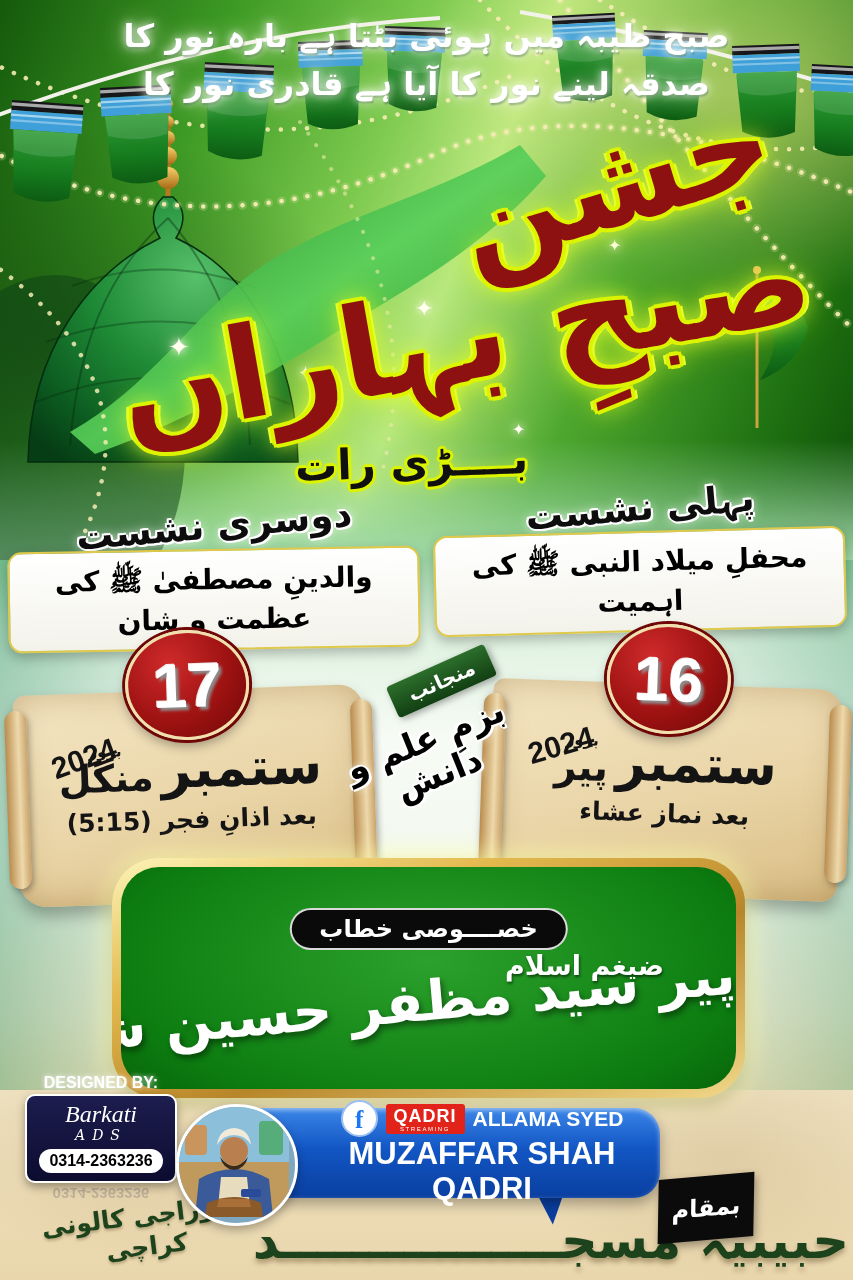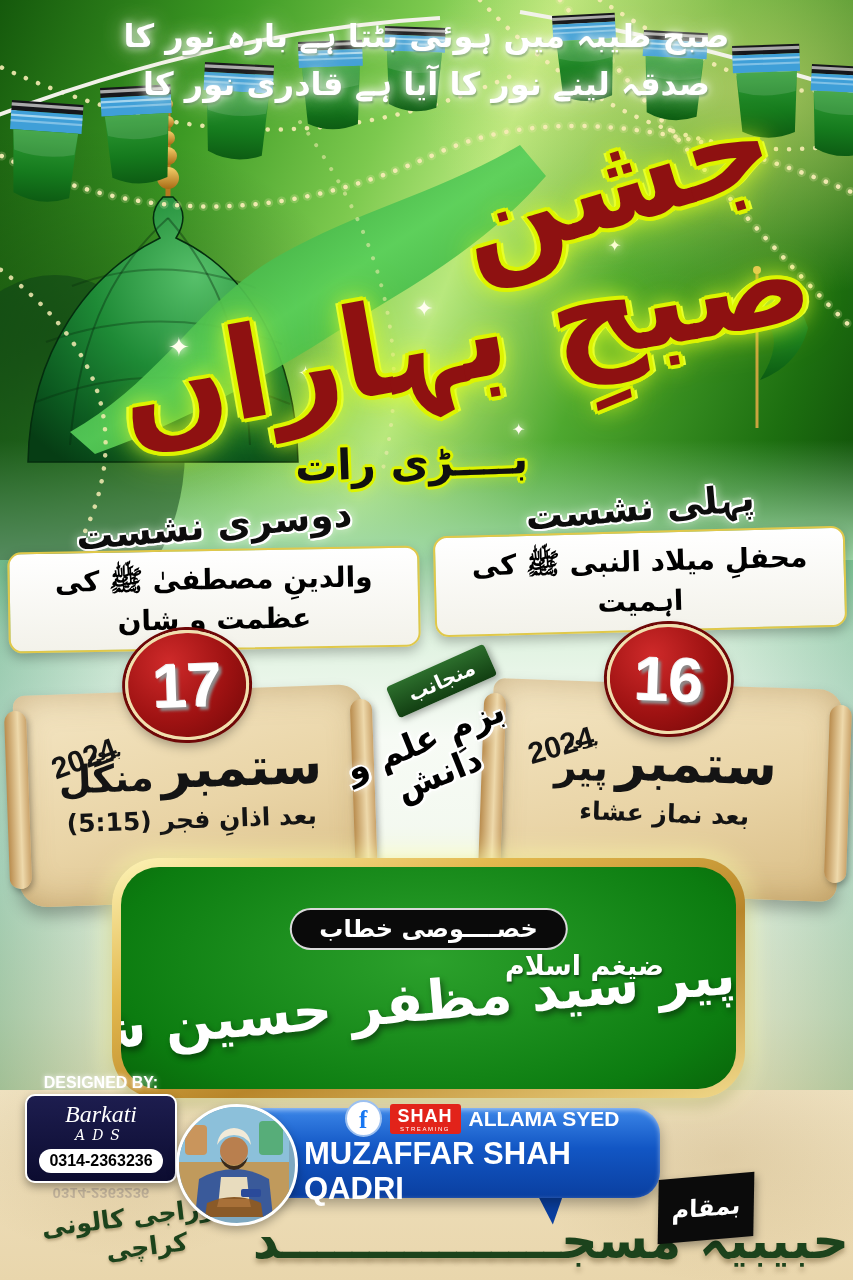--- a/index.html
+++ b/index.html
@@ -142,21 +142,21 @@
     justify-content:center;align-items:center;}
   .live-row1{display:flex;align-items:center;gap:8px;}
   .fb-circle{width:33px;height:33px;border-radius:50%;background:#fff;border:2px solid #9cc0f0;
     display:flex;align-items:center;justify-content:center;}
   .fb-f{color:#1877f2;font-size:25px;font-weight:bold;font-family:"Liberation Serif",serif;
     line-height:1;transform:translateY(1px);}
   .live-badge{background:#e2231a;color:#fff;padding:3px 8px 2px;border-radius:3px;text-align:center;line-height:1;}
   .live-word{font-family:"Liberation Sans",sans-serif;font-size:18px;font-weight:bold;letter-spacing:1px;}
   .streaming-word{font-family:"Liberation Sans",sans-serif;font-size:6px;letter-spacing:1.6px;margin-top:1px;}
   .name1{color:#fff;font-weight:bold;font-size:21px;font-family:"Liberation Sans",sans-serif;line-height:1.1;}
-  .name2{color:#fff;font-weight:bold;font-size:31px;font-family:"Liberation Sans",sans-serif;line-height:1.1;}
+  .name2{color:#fff;font-weight:bold;font-size:31px;font-family:"Liberation Sans",sans-serif;line-height:1.1;text-align:center;}
   .live-tail{position:absolute;left:540px;top:1192px;width:0;height:0;z-index:5;
     border-left:10px solid transparent;border-right:18px solid transparent;
     border-top:32px solid #0a3fa0;transform:rotate(-10deg);}
 
   
   .maqam-badge{position:absolute;left:658px;top:1176px;width:96px;height:64px;z-index:6;
     background:#0b0b0b;transform:rotate(-5deg) skewX(-6deg);
     display:flex;align-items:center;justify-content:center;color:#fff;font-size:24px;font-weight:bold;
     direction:rtl;box-shadow:2px 4px 9px rgba(0,0,0,.35);}
   .venue-row{position:absolute;left:0;right:4px;bottom:8px;z-index:5;direction:rtl;
@@ -424,21 +424,21 @@
       <rect x="62" y="82" width="20" height="8" rx="2" fill="#2a4a9a"></rect>
     </svg>
   </div>
 
   <div class="live-bar">
     <div class="live-row1">
       <span class="fb-circle">
         <span class="fb-f">f</span>
       </span>
       <span class="live-badge">
-        <div class="live-word">SHAH</div>
+        <div class="live-word">QADRI</div>
         <div class="streaming-word">STREAMING</div>
       </span>
       <span class="name1">ALLAMA SYED</span>
     </div>
     <div class="name2">MUZAFFAR SHAH QADRI</div>
   </div>
   <div class="live-tail"></div>
 
   <div class="maqam-badge">بمقام</div>
   <div class="venue-row">

